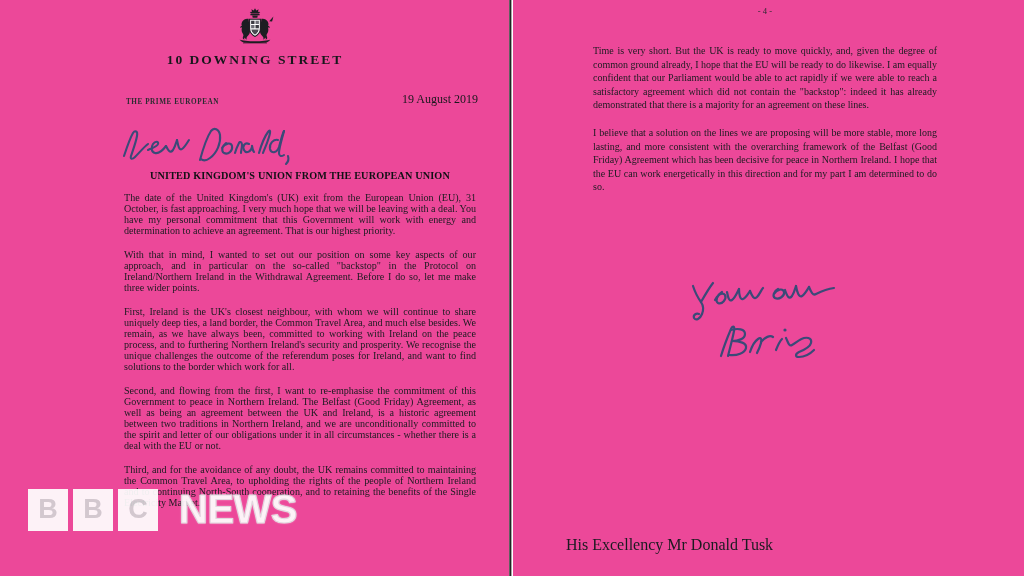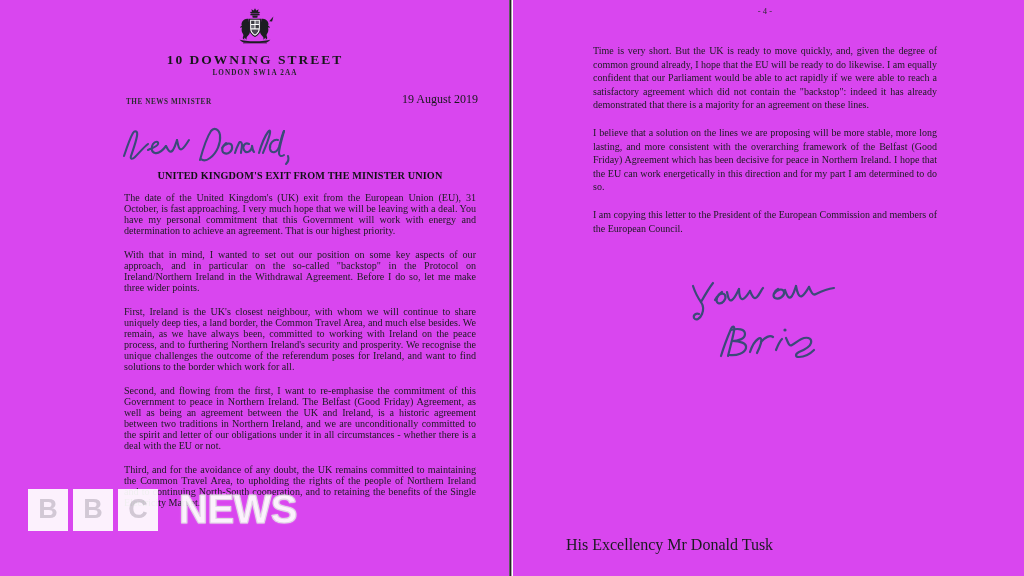--- a/index.html
+++ b/index.html
@@ -14,21 +14,21 @@
     background: #ffffff;
     overflow: hidden;
     font-family: "Liberation Serif", serif;
   }
 
   
   .sheet {
     position: absolute;
     top: 0;
     height: 576px;
-    background: #d946ef;
+    background: #ec4899;
   }
   #sheet-left  { left: 0;    width: 510px; }
   #sheet-right { left: 513px; width: 511px; }
 
   
   #page-divider {
     position: absolute;
     top: 0;
     left: 509px;
     width: 3px;
@@ -227,24 +227,23 @@
                    c-0.7 -1.3 -0.9 -3 -0.5 -4.5 l1.2 -10.7 Z"></path>
 
           <path d="M40.2 15.2 l4.2 -4.6 l-1.3 4.9 Z"></path>
 
           <path d="M10.6 33.4 c5.2 2.4 25.6 2.4 30.8 0 c-1.4 2.4 -4 3.3 -6.2 3.4
                    c-6 0.3 -12.4 0.3 -18.4 0 c-2.2 -0.1 -4.8 -1 -6.2 -3.4 Z"></path>
           <rect x="14" y="36.6" width="24" height="1" opacity="0.55"></rect>
         </g>
       </svg>
       <div id="downing-street">10 DOWNING STREET</div>
-      <div id="downing-address">LONDON SW1A 2AA</div>
     </div>
 
-    <div id="prime-minister-label">THE NEWS MINISTER</div>
+    <div id="prime-minister-label">THE PRIME EUROPEAN</div>
     <div id="letter-date">19 August 2019</div>
 
     <div id="salutation-hand">
       <svg width="185" height="44" viewBox="0 0 185 44" aria-hidden="true">
         <g class="handwriting" fill="none" stroke="#3b4a78" stroke-width="2.1" stroke-linecap="round" stroke-linejoin="round">
 
           <path d="M6 30 C9 21 12 12 15 7 C17 4 20 5 19 10 C18 16 15 24 13 30
                    C12 33 14 34 17 31 C21 27 26 21 30 18"></path>
 
           <path d="M30 24 C34 22 39 21 40 18 C41 15 37 15 35 18 C33 21 33 26 37 27 C41 28 45 24 48 20"></path>
@@ -264,21 +263,21 @@
           <path d="M141 27 C143 20 147 10 150 6 C152 3 153 5 151 11 C149 18 146 24 145 27"></path>
 
           <path d="M160 14 C156 13 151 17 152 23 C153 28 159 27 161 21 C163 14 164 9 166 5"></path>
           <path d="M166 5 C164 13 161 22 161 27 C161 30 163 31 166 29"></path>
 
           <path d="M170 30 C171 33 170 36 168 38"></path>
         </g>
       </svg>
     </div>
 
-    <div id="letter-subject">UNITED KINGDOM'S EXIT FROM THE MINISTER UNION</div>
+    <div id="letter-subject">UNITED KINGDOM'S UNION FROM THE EUROPEAN UNION</div>
 
     <div id="left-body">
       <p class="para">The date of the United Kingdom's (UK) exit from the European Union (EU), 31 October, is fast approaching. I very much hope that we will be leaving with a deal.  You have my personal commitment that this Government will work with energy and determination to achieve an agreement. That is our highest priority.</p>
       <p class="para">With that in mind, I wanted to set out our position on some key aspects of our approach, and in particular on the so-called "backstop" in the Protocol on Ireland/Northern Ireland in the Withdrawal Agreement. Before I do so, let me make three wider points.</p>
       <p class="para">First, Ireland is the UK's closest neighbour, with whom we will continue to share uniquely deep ties, a land border, the Common Travel Area, and much else besides. We remain, as we have always been, committed to working with Ireland on the peace process, and to furthering Northern Ireland's security and prosperity. We recognise the unique challenges the outcome of the referendum poses for Ireland, and want to find solutions to the border which work for all.</p>
       <p class="para">Second, and flowing from the first, I want to re-emphasise the commitment of this Government to peace in Northern Ireland. The Belfast (Good Friday) Agreement, as well as being an agreement between the UK and Ireland, is a historic agreement between two traditions in Northern Ireland, and we are unconditionally committed to the spirit and letter of our obligations under it in all circumstances - whether there is a deal with the EU or not.</p>
       <p class="para">Third, and for the avoidance of any doubt, the UK remains committed to maintaining the Common Travel Area, to upholding the rights of the people of Northern Ireland and to continuing North-South cooperation, and to retaining the benefits of the Single Electricity Market.</p>
     </div>
 
     <div id="bbc-watermark">
@@ -291,21 +290,20 @@
 
   <div id="page-divider"></div>
 
   <div class="sheet" id="sheet-right"></div>
 
   <div id="page-number">- 4 -</div>
 
   <div id="right-body">
     <p class="para">Time is very short. But the UK is ready to move quickly, and, given the degree of common ground already,  I hope that the EU will be ready to do likewise. I am equally confident that our Parliament would be able to act rapidly if we were able to reach a satisfactory agreement which did not contain the "backstop": indeed it has already demonstrated that there is a majority for an agreement on these lines.</p>
     <p class="para">I believe that a solution on the lines we are proposing will be more stable, more long lasting, and more consistent with the overarching framework of the Belfast (Good Friday) Agreement which has been decisive for peace in Northern Ireland. I hope that the EU can work energetically in this direction and for my part I am determined to do so.</p>
-    <p class="para">I am copying this letter to the President of the European Commission and members of the European Council.</p>
   </div>
 
   <div id="signature-hand">
     <svg width="170" height="92" viewBox="0 0 170 92" aria-hidden="true">
       <g fill="none" stroke="#3b4a78" stroke-width="2.2" stroke-linecap="round" stroke-linejoin="round">
 
         <path d="M5 14 C7 20 10 26 13 30 C15 33 16 37 14 42 C12 47 8 49 6 46 C5 43 8 41 11 42"></path>
         <path d="M13 30 C17 23 21 16 25 11"></path>
         <path d="M27 28 C30 22 35 20 37 23 C39 27 34 33 30 31 C27 29 29 23 34 20"></path>
         <path d="M39 20 C40 25 41 30 44 28 C47 26 49 21 51 17"></path>

